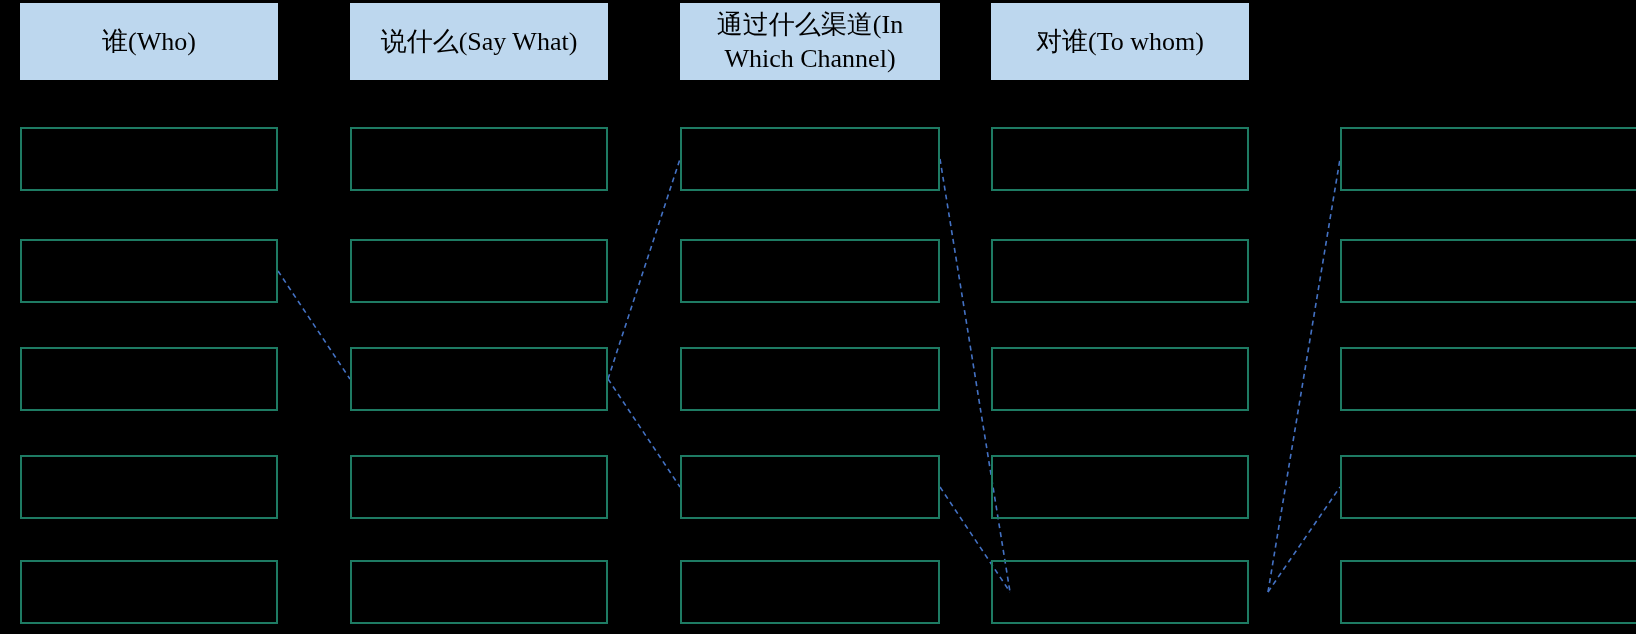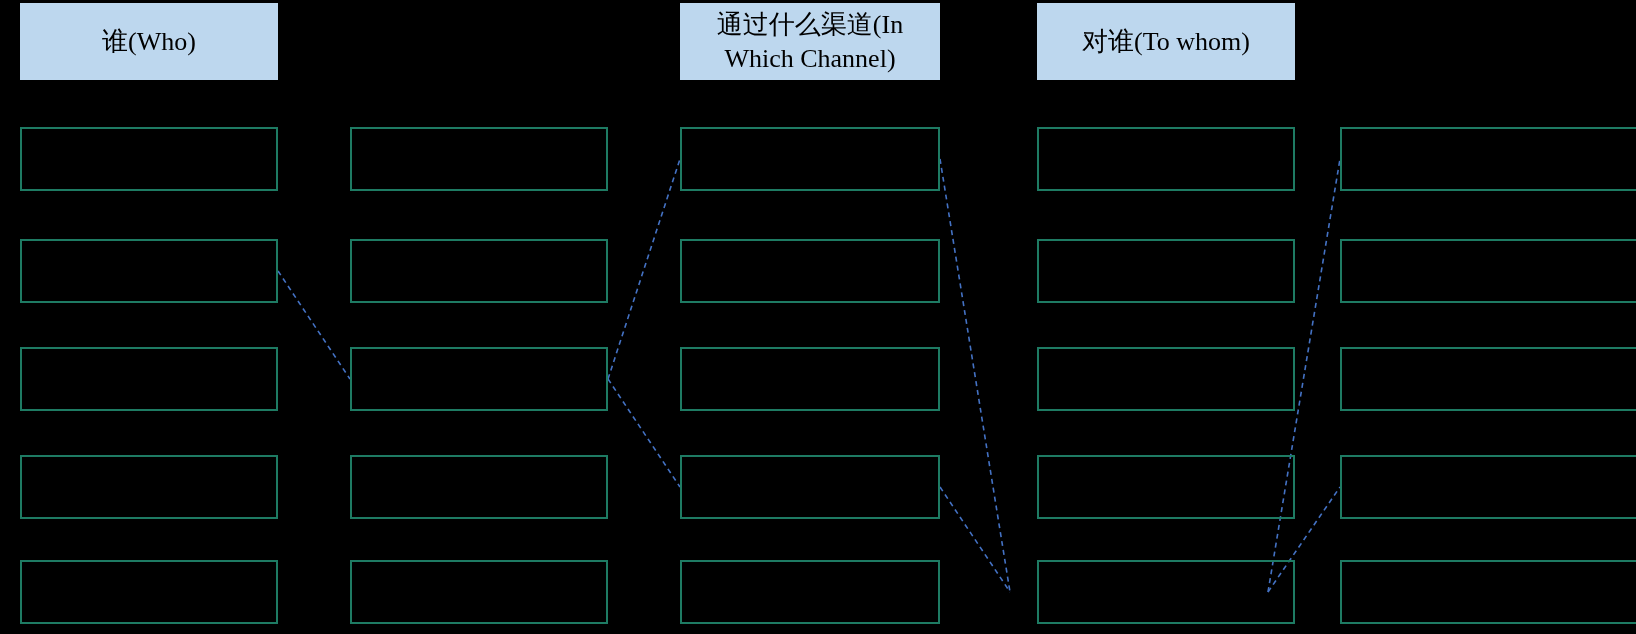--- a/index.html
+++ b/index.html
@@ -75,37 +75,38 @@
   <div class="col" style="left:3px; width:258px;">
     <div class="header">谁(Who)</div>
     <div class="box r1"></div>
     <div class="box r2"></div>
     <div class="box r3"></div>
     <div class="box r4"></div>
     <div class="box r5"></div>
   </div>
 
   <div class="col" style="left:333px; width:258px;">
+    <div class="header">说什么(Say What)</div>
     <div class="box r1"></div>
     <div class="box r2"></div>
     <div class="box r3"></div>
     <div class="box r4"></div>
     <div class="box r5"></div>
   </div>
 
   <div class="col" style="left:663px; width:260px;">
     <div class="header">通过什么渠道(In Which Channel)</div>
     <div class="box r1"></div>
     <div class="box r2"></div>
     <div class="box r3"></div>
     <div class="box r4"></div>
     <div class="box r5"></div>
   </div>
 
-  <div class="col" style="left:1020px; width:258px;">
+  <div class="col" style="left:974px; width:258px;">
     <div class="header">对谁(To whom)</div>
     <div class="box r1"></div>
     <div class="box r2"></div>
     <div class="box r3"></div>
     <div class="box r4"></div>
     <div class="box r5"></div>
   </div>
 
   <div class="col" style="left:1323px; width:309px;">
     <div class="box r1"></div>

